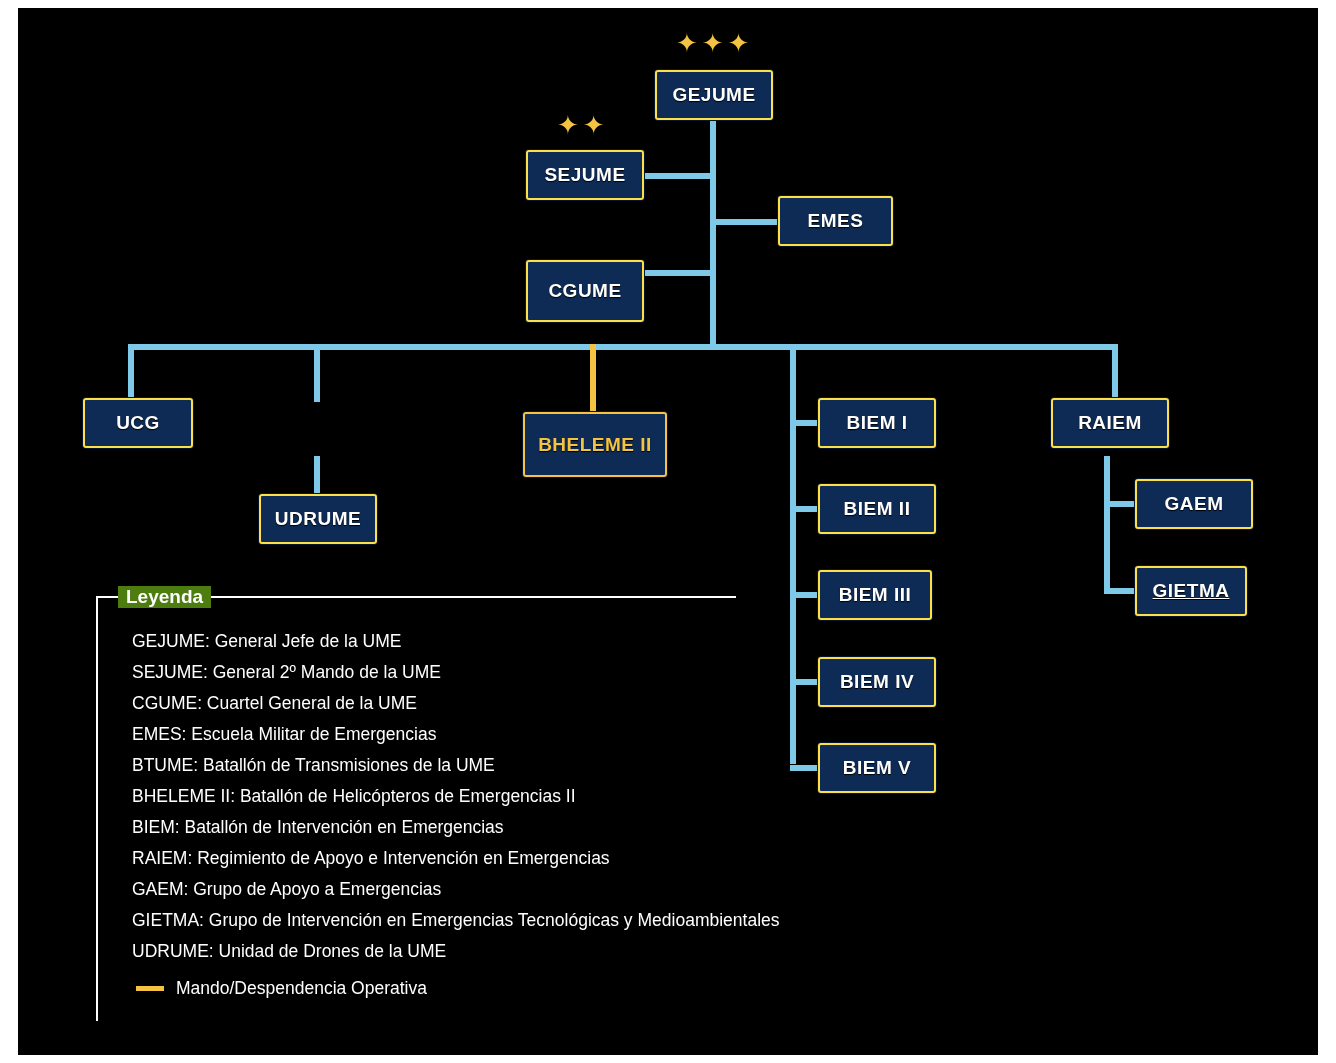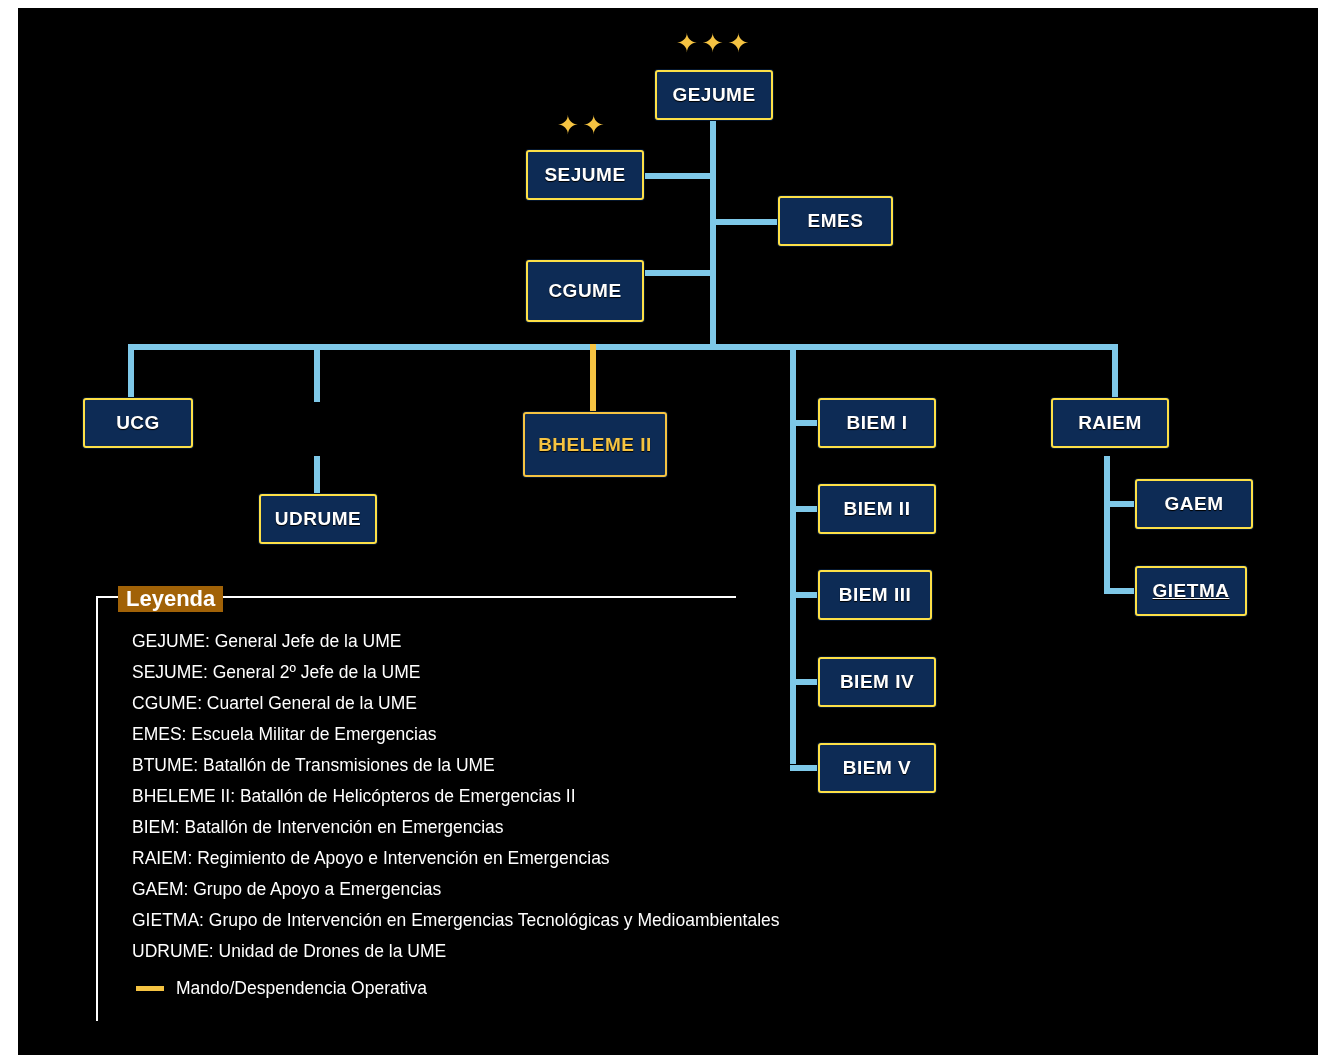--- a/index.html
+++ b/index.html
@@ -77,23 +77,23 @@
     width: 640px;
     height: 425px;
     border-left: 2px solid #ffffff;
     border-top: 2px solid #ffffff;
     box-sizing: border-box;
   }
   #legend-title {
     position: absolute;
     left: 22px;
     top: 8px;
-    background: #a16207;
+    background: #4d7c0f;
     padding: 0 8px;
-    font-size: 22px;
+    font-size: 19px;
     font-weight: bold;
     color: #ffffff;
   }
   #legend-list {
     position: absolute;
     left: 36px;
     top: 48px;
     width: 600px;
   }
   .legend-line {
@@ -188,21 +188,21 @@
 
     <div class="node" style="left:1117px; top:471px; width:118px; height:50px;">GAEM</div>
 
     <div class="node" style="left:1117px; top:558px; width:112px; height:50px;text-decoration:underline;">GIETMA</div>
 
     <div id="legend">
       <div id="legend-frame"></div>
       <div id="legend-title">Leyenda</div>
       <div id="legend-list">
         <div class="legend-line">GEJUME: General Jefe de la UME</div>
-        <div class="legend-line">SEJUME: General 2º Jefe de la UME</div>
+        <div class="legend-line">SEJUME: General 2º Mando de la UME</div>
         <div class="legend-line">CGUME: Cuartel General de la UME</div>
         <div class="legend-line">EMES: Escuela Militar de Emergencias</div>
         <div class="legend-line">BTUME: Batallón de Transmisiones de la UME</div>
         <div class="legend-line">BHELEME II: Batallón de Helicópteros de Emergencias II</div>
         <div class="legend-line">BIEM: Batallón de Intervención en Emergencias</div>
         <div class="legend-line">RAIEM: Regimiento de Apoyo e Intervención en Emergencias</div>
         <div class="legend-line">GAEM: Grupo de Apoyo a Emergencias</div>
         <div class="legend-line">GIETMA: Grupo de Intervención en Emergencias Tecnológicas y Medioambientales</div>
         <div class="legend-line">UDRUME: Unidad de Drones de la UME</div>
       </div>

